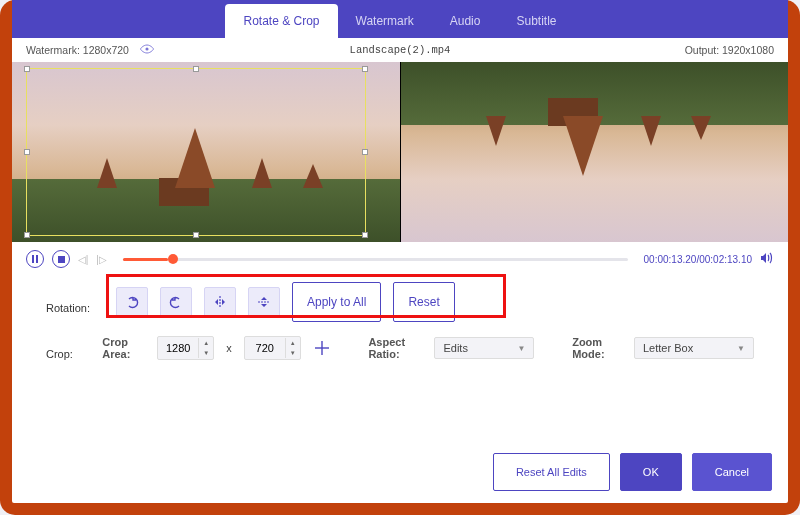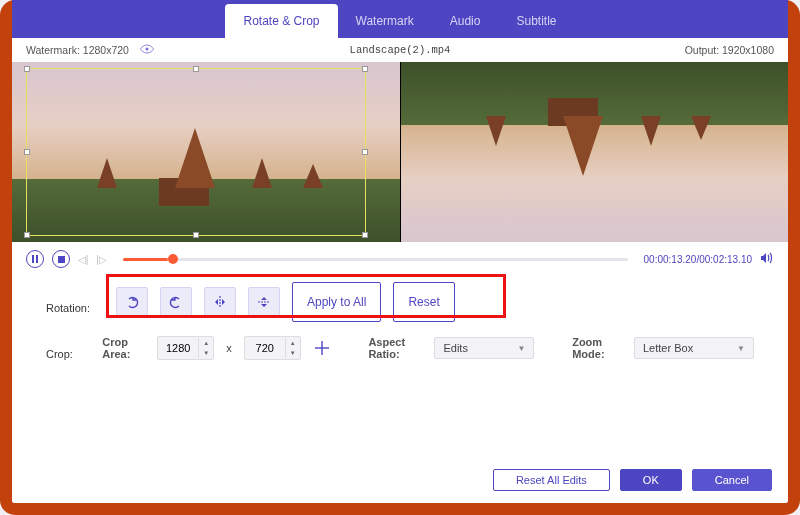--- a/index.html
+++ b/index.html
@@ -49,21 +49,21 @@
   .crop-row { gap:12px; }
   .sublabel { color:#555; font-size:11px;font-weight:bold; }
   .num-input { display:flex; align-items:center; border:1px solid #ddd; background:#f3f3f7; border-radius:2px; height:24px; }
   .num-input input { width:40px; border:0; background:transparent; text-align:center; font-size:11px; }
   .stepper { display:flex; flex-direction:column; border-left:1px solid #ddd; }
   .stepper span { font-size:6px; padding:1px 4px; cursor:pointer; color:#666; line-height:8px; }
   .cross-icon { width:22px; height:22px; display:flex; align-items:center; justify-content:center; color:#4d45c1; }
   .select { display:flex; align-items:center; justify-content:space-between; border:1px solid #ddd; background:#f3f3f7; padding:4px 8px; min-width:100px; font-size:11px; cursor:pointer; border-radius:2px; }
   .select .caret { color:#888; font-size:8px; }
   .footer { display:flex; justify-content:flex-end; gap:10px; padding:12px 16px; margin-top:auto; }
-  .btn { padding:4px 22px; font-size:11px; border-radius:2px; cursor:pointer; border:1px solid #4d45c1; }
+  .btn { padding:12px 22px; font-size:11px; border-radius:2px; cursor:pointer; border:1px solid #4d45c1; }
   .btn.secondary { background:#fff; color:#4d45c1; }
   .btn.primary { background:#4d45c1; color:#fff; border-color:#4d45c1; }
   .btn.primary2 { background:#5a53d0; color:#fff; border-color:#5a53d0; }
 </style>
 </head>
 <body>
 
 <div class="frame">
   <div class="window-controls">
     <span>—</span>

